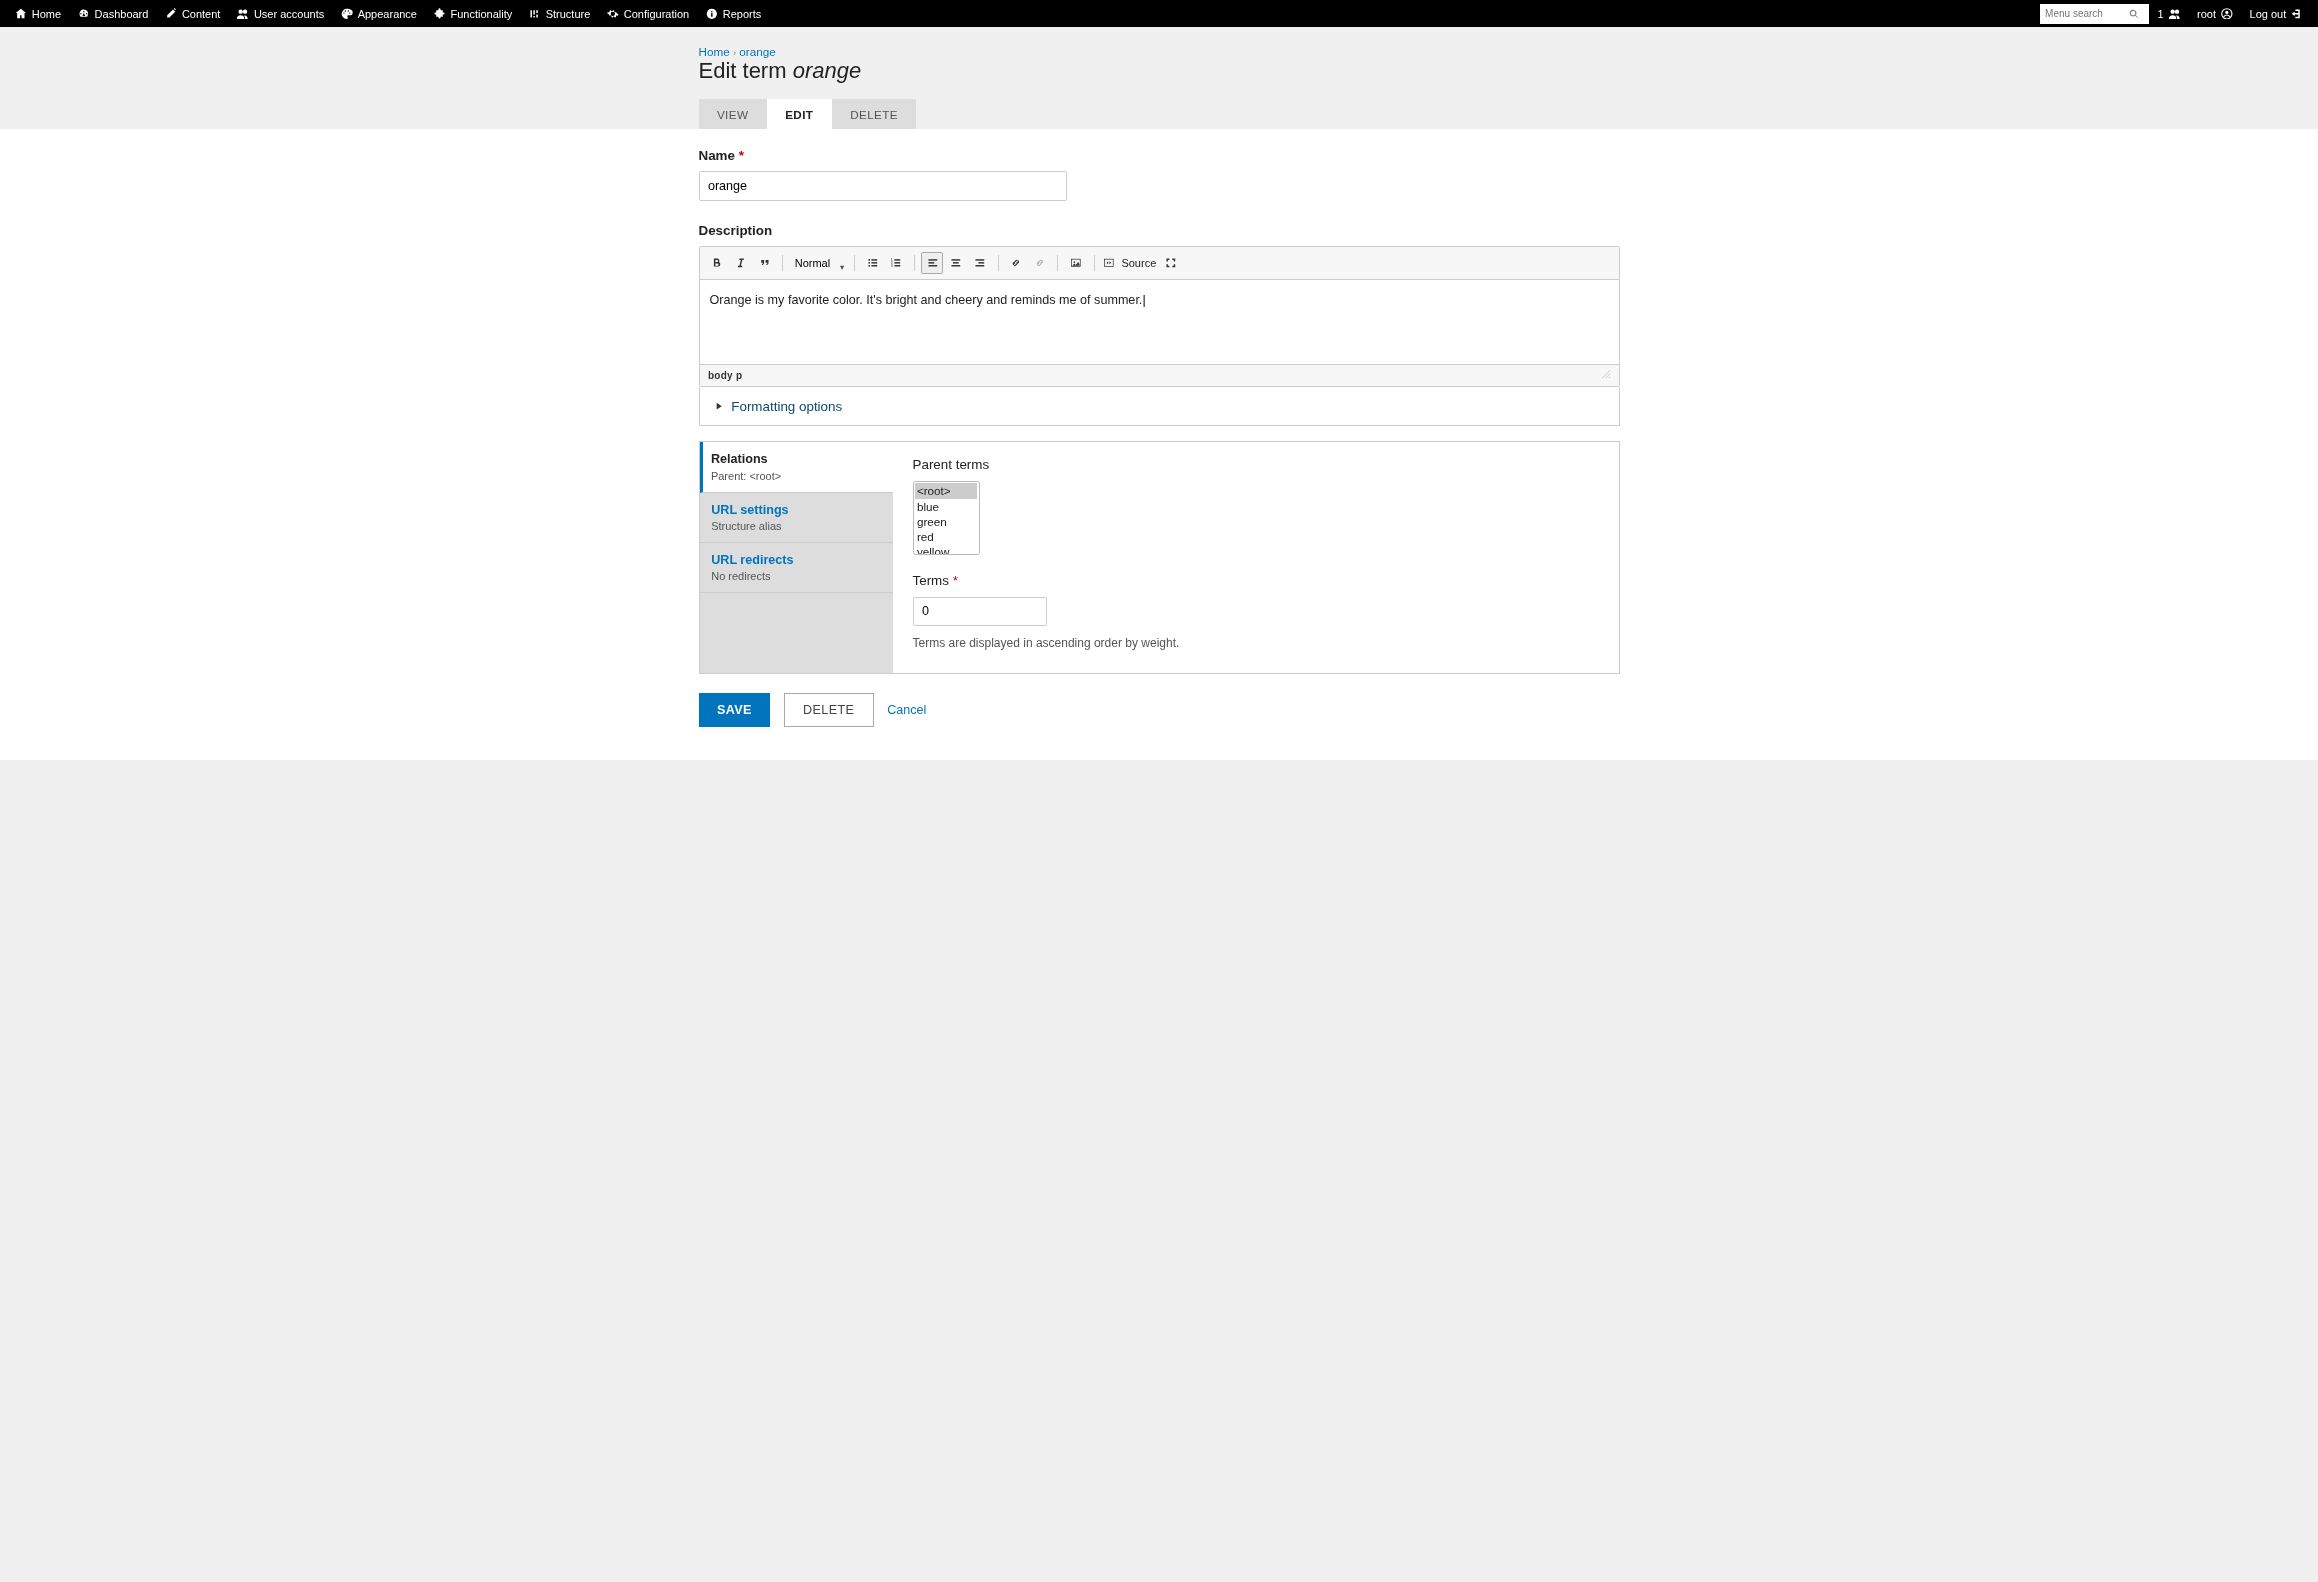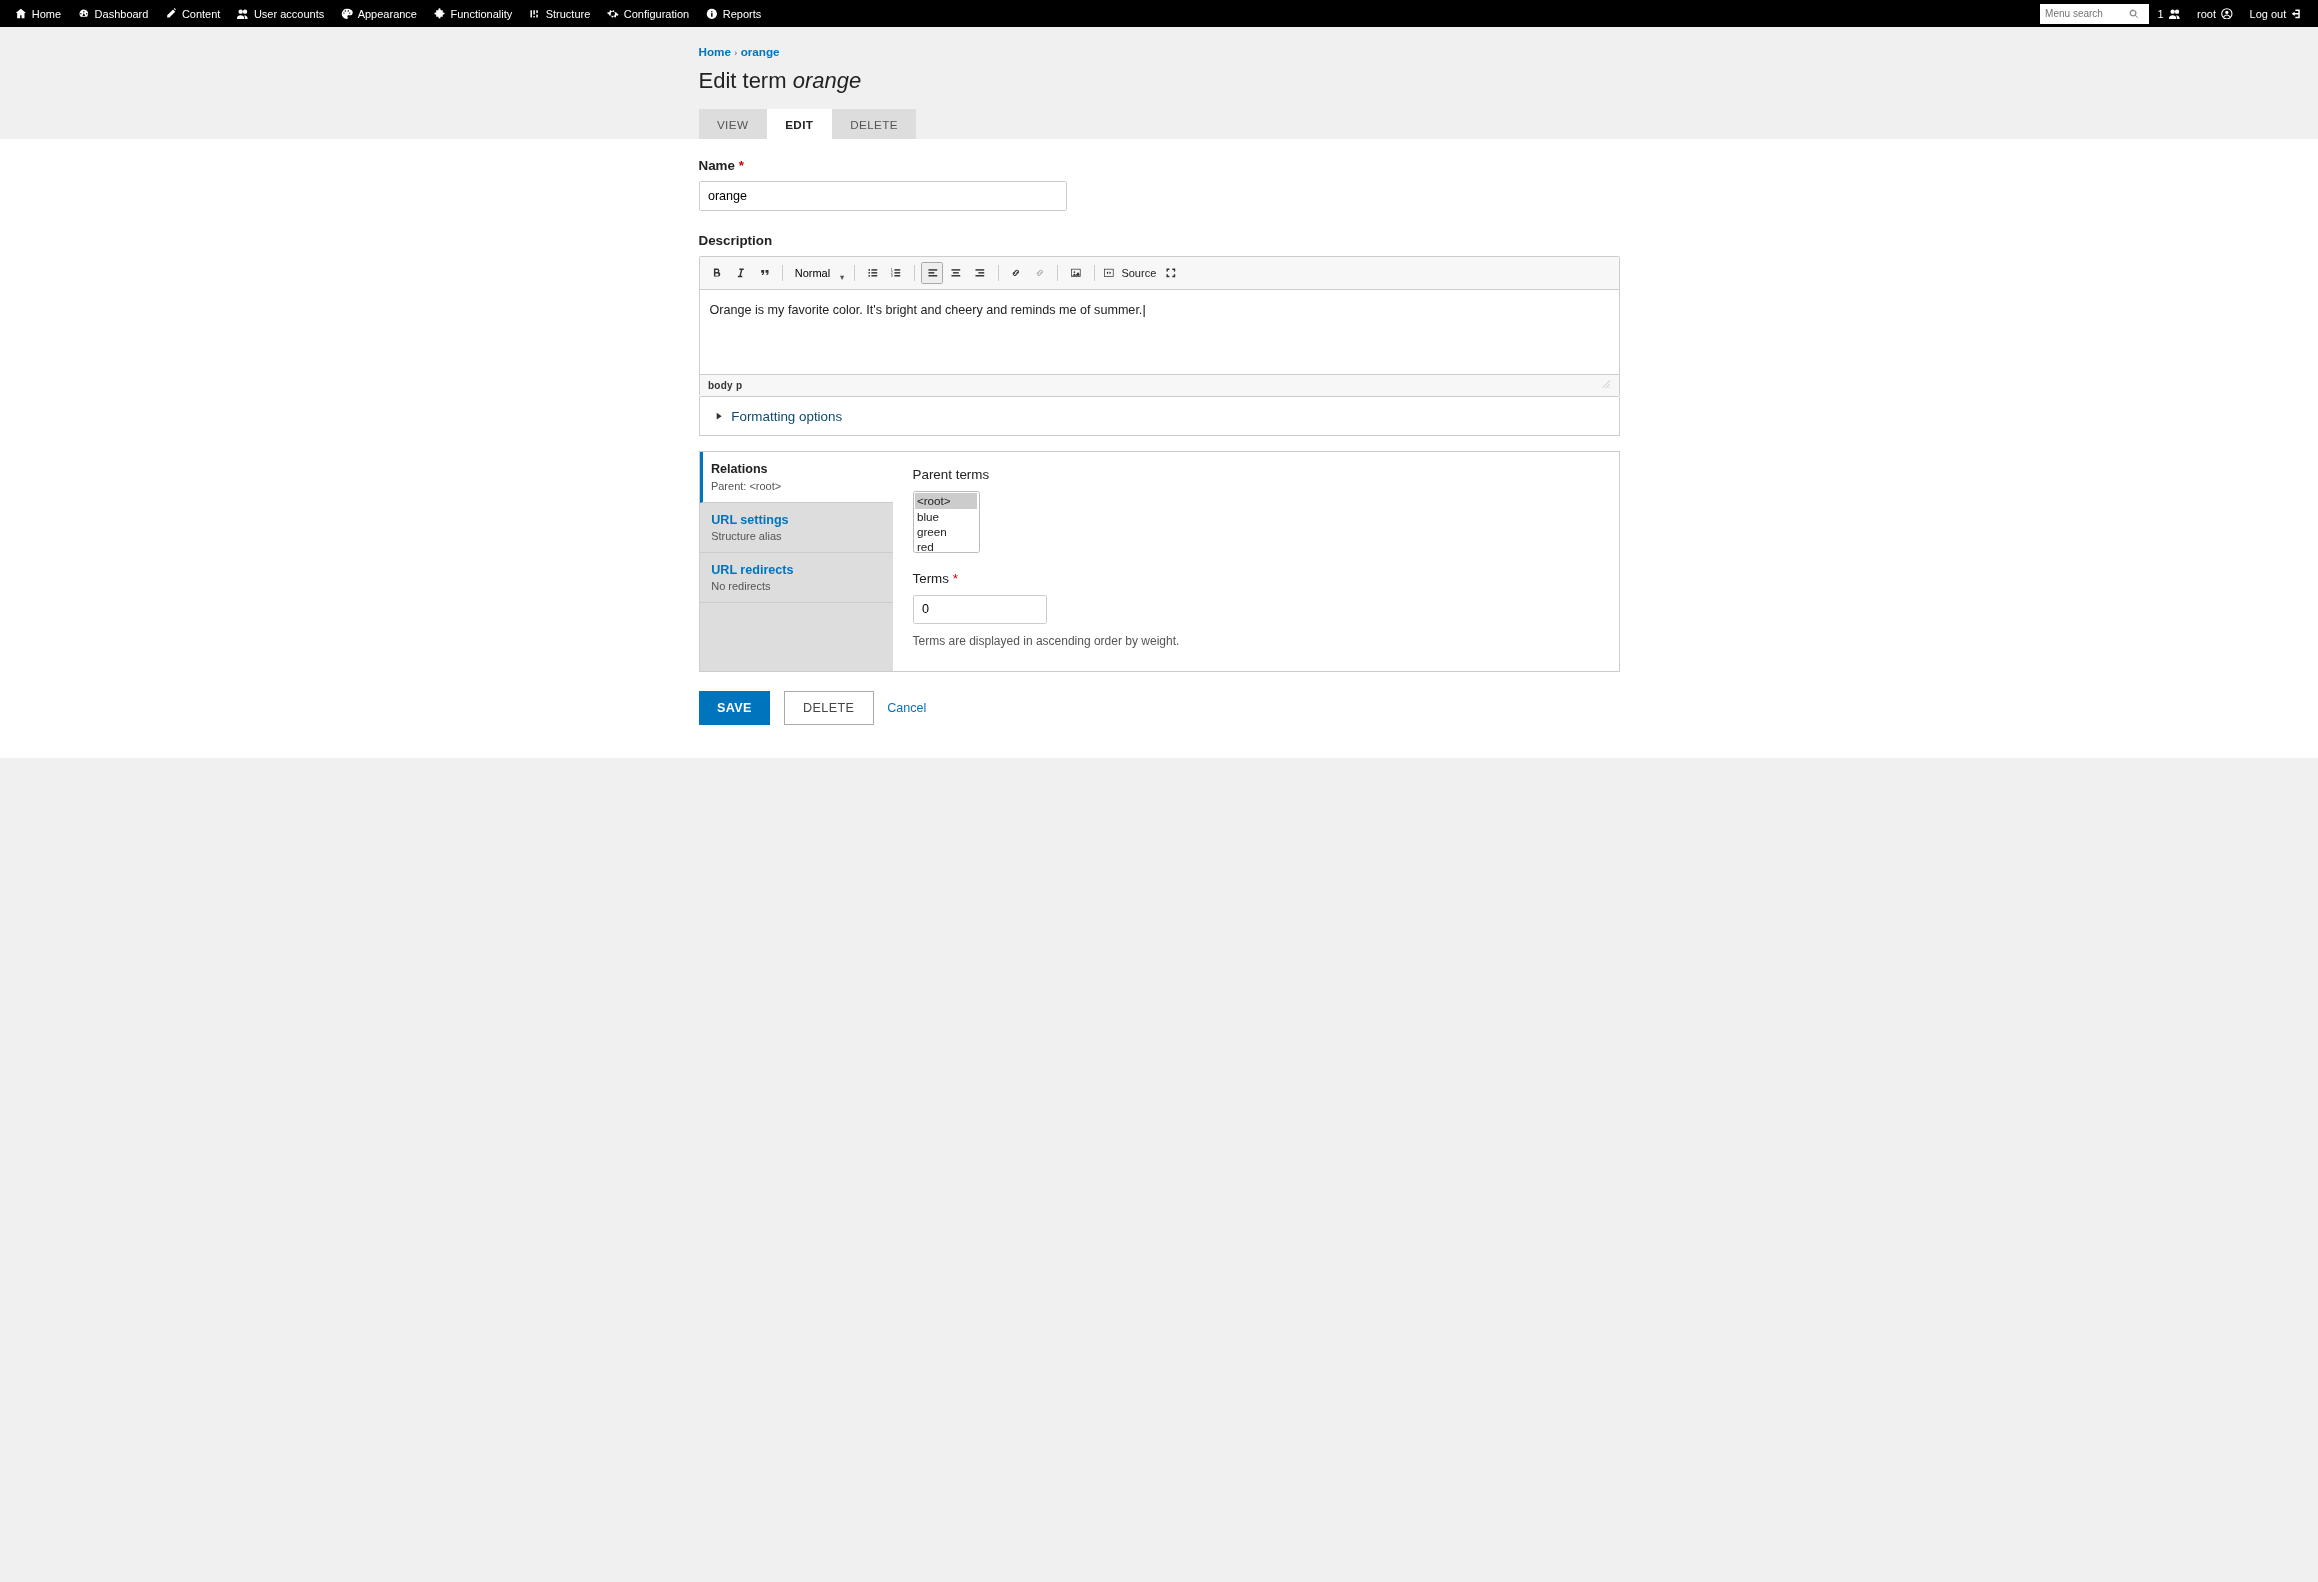--- a/index.html
+++ b/index.html
@@ -6,21 +6,21 @@
 body { font-family: -apple-system, BlinkMacSystemFont, "Segoe UI", Helvetica, Arial, sans-serif; background: #f0f0f0; color: #222; font-size: 11.7px; }
 .admin-bar { background: #000; color: #fff; height: 27px; display: flex; align-items: center; padding: 0 6.7px; justify-content: space-between; }
 .admin-bar-left, .admin-bar-right { display: flex; align-items: center; gap: 0; }
 .admin-bar a, .admin-bar span.item { color: #fff; text-decoration: none; display: inline-flex; align-items: center; gap: 5px; padding: 0 8.4px; font-size: 11px; height: 27px; }
 .admin-bar .icon { width: 11.7px; height: 11.7px; display: inline-flex; align-items: center; justify-content: center; }
 .admin-bar .icon svg { width: 11.7px; height: 11.7px; fill: #fff; }
 .menu-search { background: #fff; border-radius: 0; height: 20px; display: flex; align-items: center; padding: 0 5px; width: 109px; }
 .menu-search input { border: none; outline: none; font-size: 10px; width: 84px; color: #555; }
 .menu-search svg { width: 10px; height: 10px; fill: #888; }
 .container { max-width: 921px; margin: 0 auto; padding: 16.7px 0 33px; }
-.breadcrumb { font-size: 11.7px; margin-bottom: 10px; padding-left: 0; font-weight: bold; }
+.breadcrumb { font-size: 11.7px; padding-left: 0; }
 .breadcrumb a { color: #0074bd; text-decoration: none; }
 .breadcrumb .sep { color: #888; margin: 0 3.3px; font-size: 9.2px; }
 h1.page-title { font-size: 22px; font-weight: 400; margin-bottom: 15px; }
 h1.page-title em { font-style: italic; }
 .tabs { display: flex; }
 .tabs .tab { background: #ddd; color: #555; padding: 8.4px 18.4px; font-size: 11.7px; letter-spacing: 0.4px; text-transform: uppercase; cursor: pointer; }
 .tabs .tab.active { background: #fff; color: #222; font-weight: 700; }
 .form-wrap { max-width: 921px; margin: 1px auto; }
 .field-label { font-weight: 700; font-size: 13.4px; margin-bottom: 8.4px; display: block; }
 .req { color: #c00; }
@@ -45,21 +45,21 @@
 .format-options a { color: #0c4a6e; text-decoration: none; font-size: 13.4px; }
 .vtabs-wrap { border: 0.8px solid #ccc; display: flex; margin-top: 15px; }
 .vtabs-list { width: 193px; background: #ddd; }
 .vtab { border-bottom: 0.8px solid #ccc; padding: 10px 11.7px; cursor: pointer; }
 .vtab .vt-title { color: #0074bd; font-weight: 700; font-size: 12.6px; }
 .vtab .vt-sub { color: #555; font-size: 11px; margin-top: 3.3px; }
 .vtab.active { background: #fff; border-left: 3.3px solid #0074bd; padding-left: 8.4px; }
 .vtab.active .vt-title { color: #222; }
 .vtabs-content { flex: 1; padding: 15px 20px 23.4px; background: #fff; }
 .content-label { font-size: 13.4px; margin-bottom: 8.4px; display: block; }
-.listbox { width: 67px; height: 62px; border: 0.8px solid #bbb; border-radius: 2.5px; overflow-y: auto; font-size: 11.7px; padding: 1.7px; }
+.listbox { width: 67px; height: 74px; border: 0.8px solid #bbb; border-radius: 2.5px; overflow-y: auto; font-size: 11.7px; padding: 1.7px; }
 .listbox .opt { padding: 0 1.7px; line-height: 1.3; }
 .listbox .opt.selected { background: #ccc; }
 .num-input { width: 134px; padding: 6.7px 8.4px; font-size: 12.6px; border: 0.8px solid #ccc; border-radius: 1.7px; }
 .help-text { color: #555; font-size: 12px; margin-top: 10px; }
 .actions { display: flex; align-items: center; gap: 13.4px; margin-top: 18.4px; }
 .btn-primary { background: #0074bd; color: #fff; border: none; padding: 10px 18.4px; font-size: 12.6px; font-weight: 700; letter-spacing: 0.4px; cursor: pointer; }
 .btn-secondary { background: #fff; color: #444; border: 0.8px solid #aaa; padding: 9.2px 18.4px; font-size: 12.6px; font-weight: 500; letter-spacing: 0.4px; cursor: pointer; }
 .link-cancel { color: #0074bd; text-decoration: none; font-size: 12.6px; }
 .header-zone { padding: 0 0 0 0; }
 .header-inner { max-width: 921px; margin: 0 auto; padding: 18.4px 0 0; }

